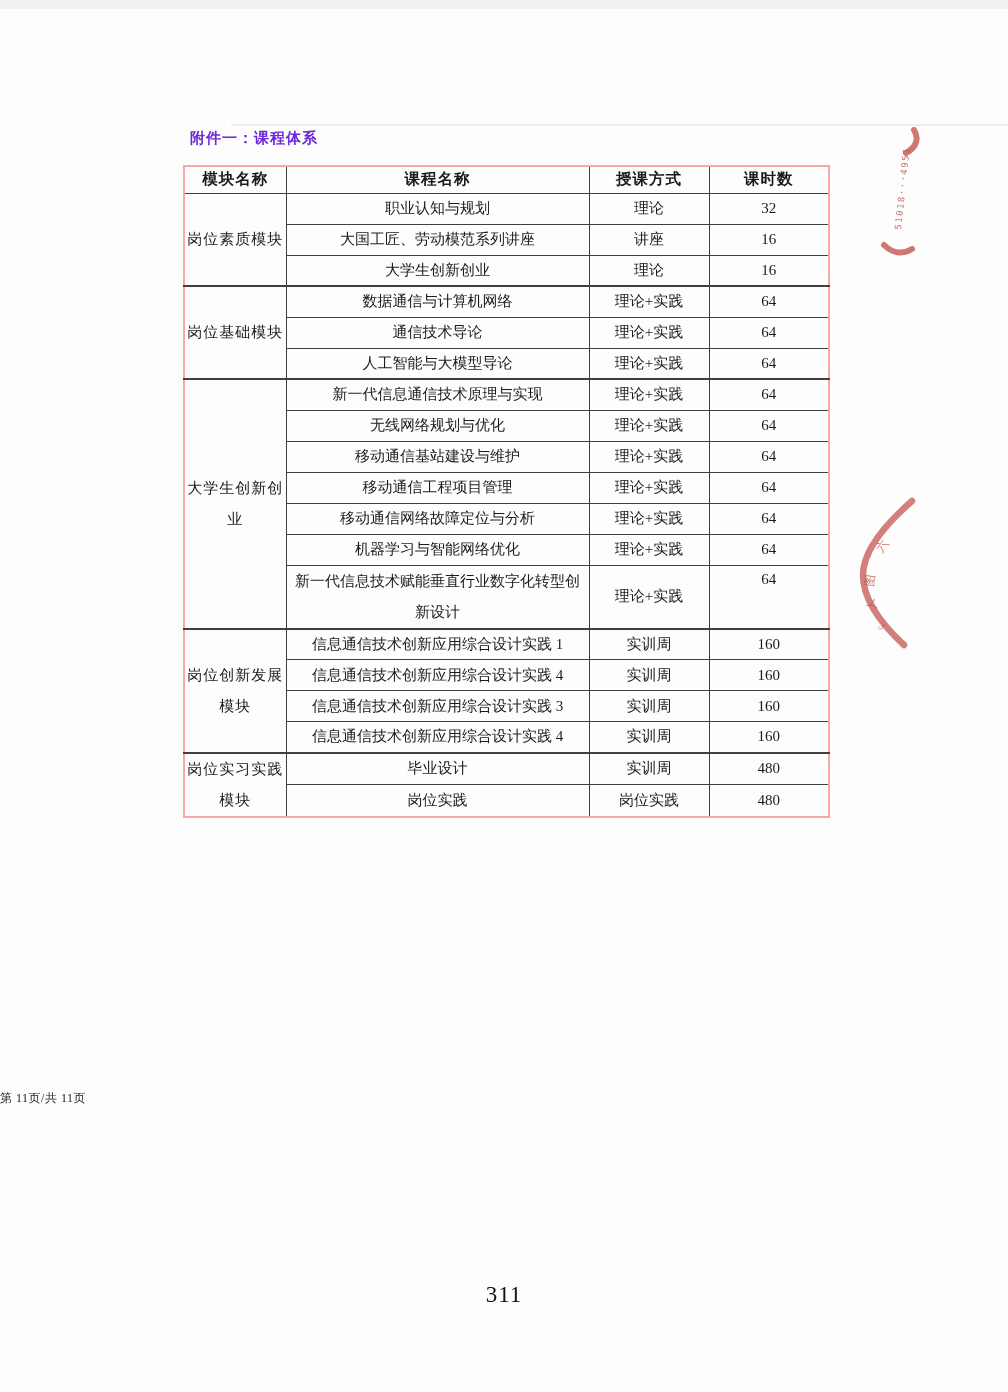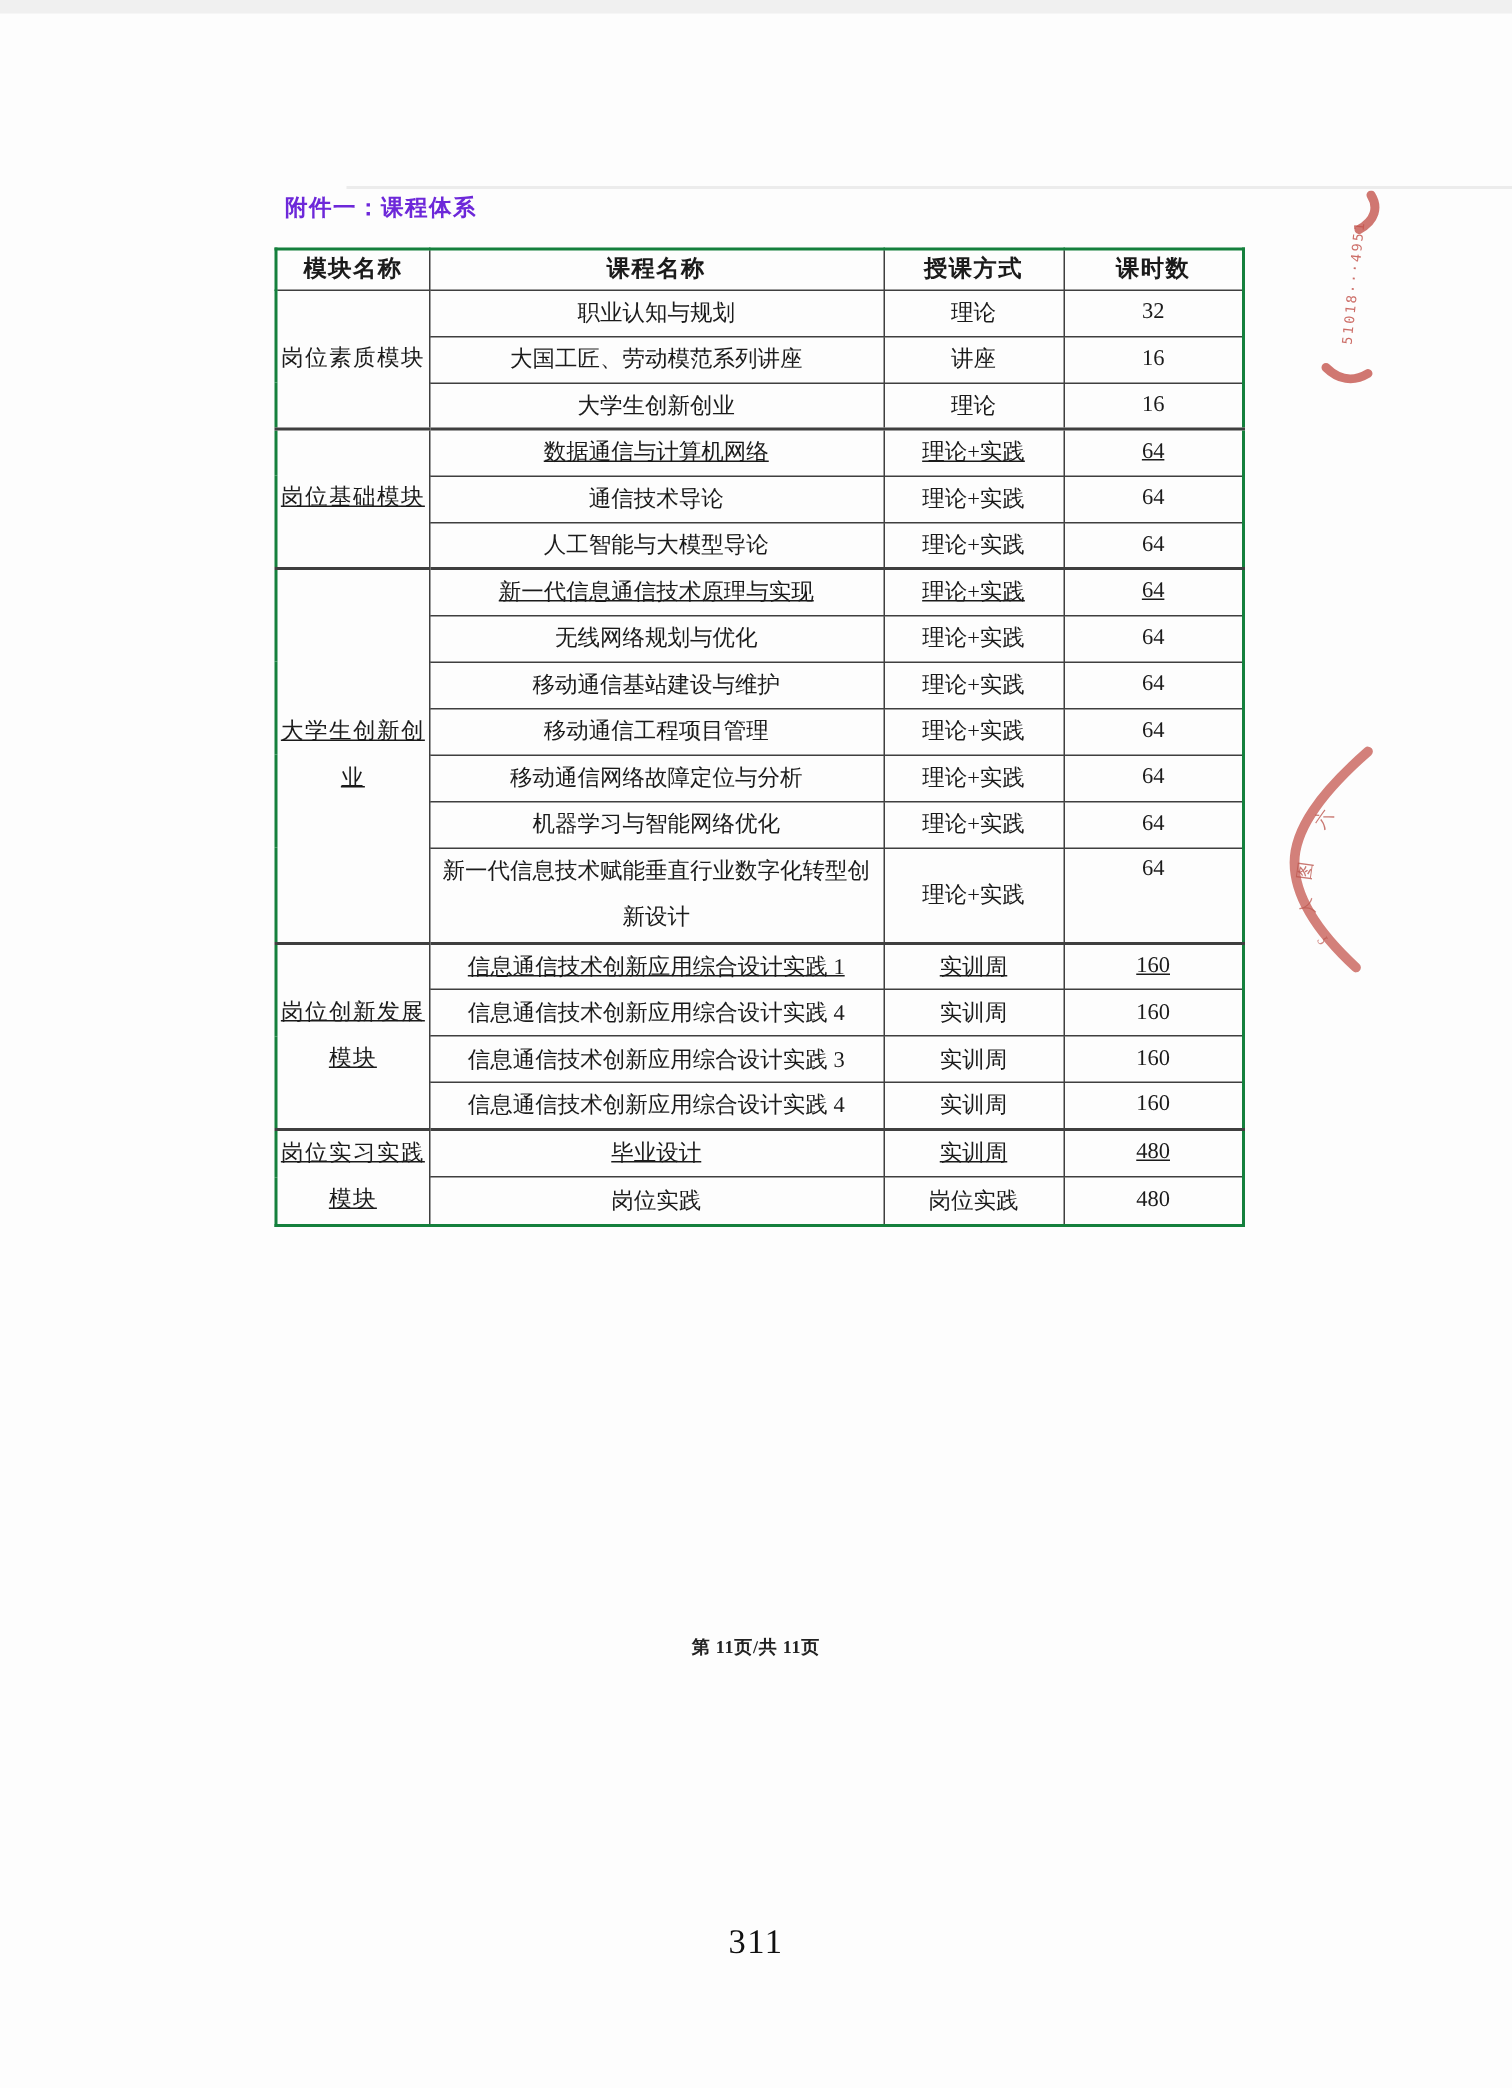--- a/index.html
+++ b/index.html
@@ -21,41 +21,41 @@
   }
   .page-title {
     position:absolute; left:190px; top:129px;
     font-size:15px; font-weight:bold; letter-spacing:1px;
     color:#6d28d9;
   }
   table.course-table {
     position:absolute; left:183px; top:165px;
     width:645px; table-layout:fixed;
     border-collapse:collapse;
-    border:2px solid #15803d;
+    border:2px solid #fca5a5;
   }
   .course-table th, .course-table td {
     border:1.5px solid #3f3f3f;
     text-align:center; vertical-align:middle;
     font-size:15px; color:#1b1b1b;
     padding:0 2px;
     overflow:hidden;
   }
   .course-table thead tr { height:27px; }
   .course-table thead th { font-weight:bold; font-size:15.5px; letter-spacing:1px; }
   .course-table tbody tr { height:31px; }
   .course-table tbody tr.tall { height:62px;border-radius:18px; }
   td.module-cell { line-height:31px; letter-spacing:1px; }
-  tr.sec td { border-top-width:2.2px;text-decoration:underline; }
+  tr.sec td { border-top-width:2.2px; }
   td.course-cell-wrap { line-height:31px; }
   td.hours-top { vertical-align:top; padding-top:5px; }
   .footer-pageinfo {
     position:absolute; top:1090px; left:0; width:100%;
-    text-align:center;
-    font-size:12px; font-weight:bold; letter-spacing:0.5px;
+    text-align:left;
+    font-size:12px; font-weight:normal; letter-spacing:0.5px;
     color:#222;
   }
   .page-number {
     position:absolute; top:1282px; left:0; width:100%;
     text-align:center;
     font-size:23px; color:#111;
     letter-spacing:1px;
   }
   .stamp { position:absolute; pointer-events:none; }
   #stamp-top-right { left:876px; top:127px; width:48px; height:132px; }

